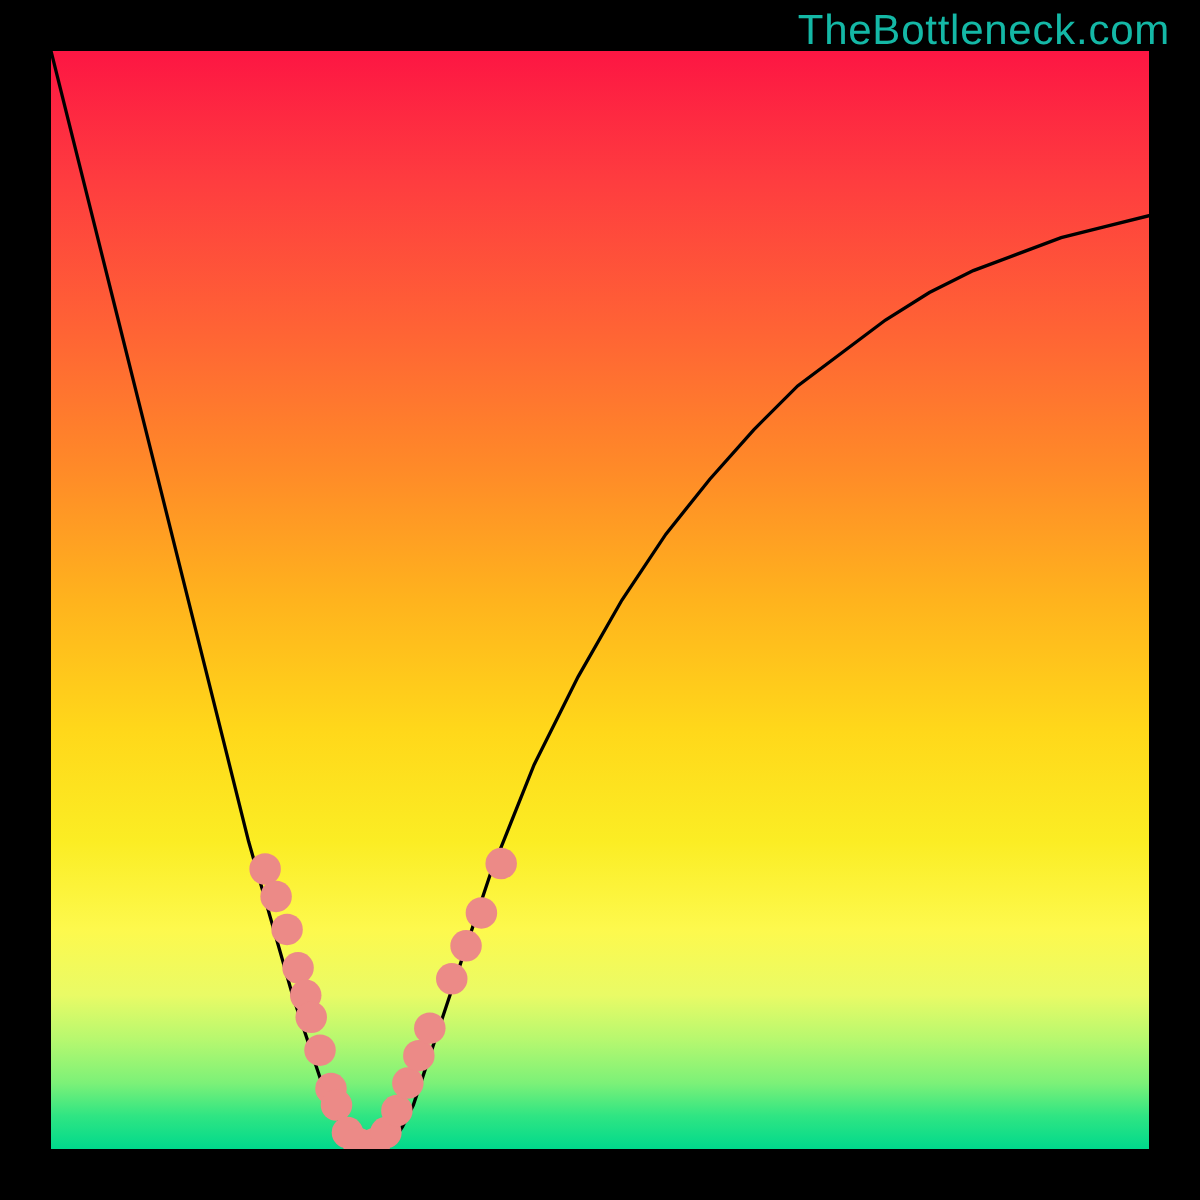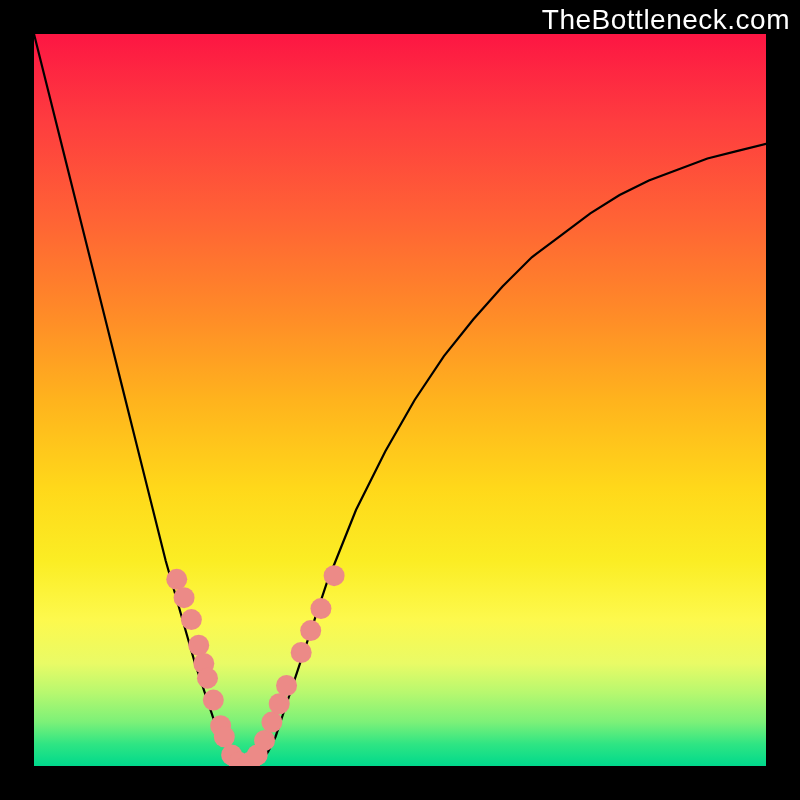--- a/index.html
+++ b/index.html
@@ -13,22 +13,22 @@
   }
   .frame {
     position: relative;
     width: 800px;
     height: 800px;
     background: #000000;
   }
   .watermark {
     position: absolute;
     top: 4px;
-    right: 10px;
-    color: #ffffff;
+    right: 20px;
+    color: #14b8a6;
     font-size: 28px;
     font-weight: 500;
     letter-spacing: 0.5px;
     z-index: 20;
     pointer-events: none;
   }
   .plot-area {
     position: absolute;
     left: 34px;
     top: 34px;

